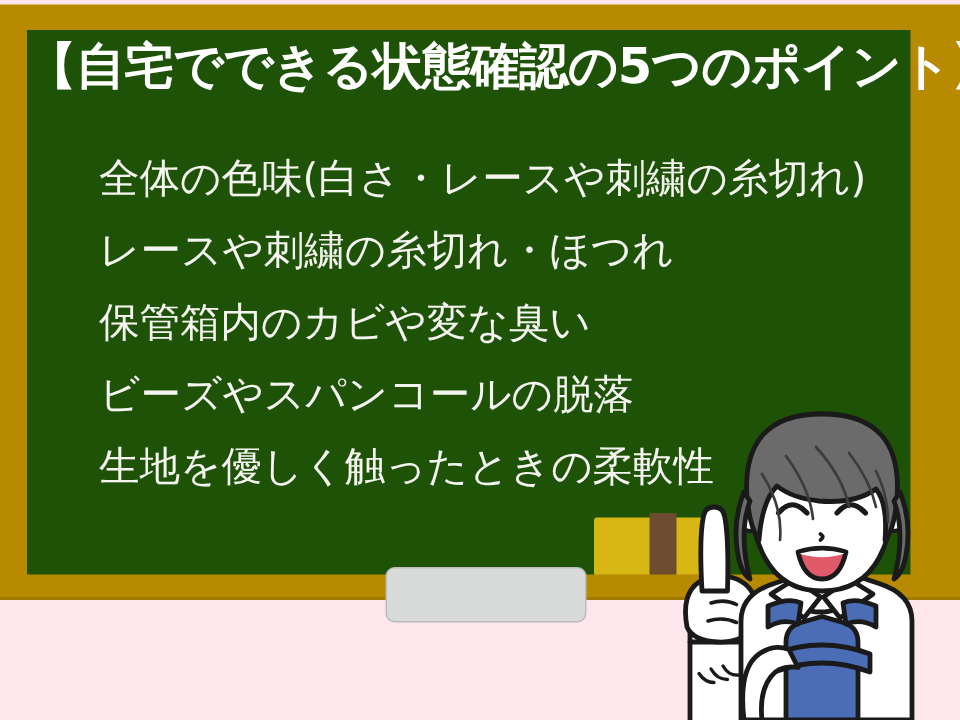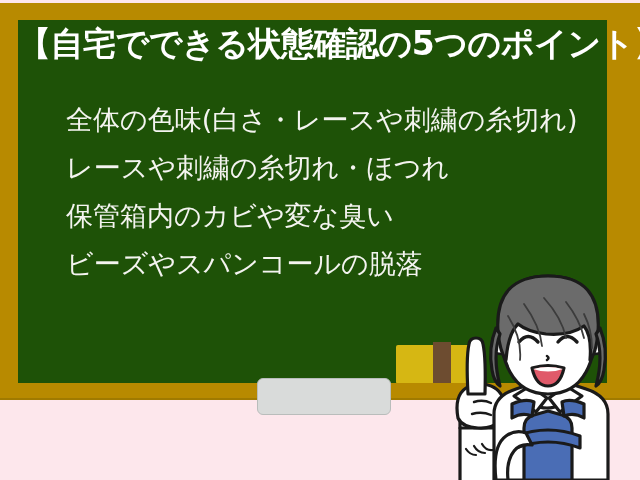--- a/index.html
+++ b/index.html
@@ -144,20 +144,21 @@
     <div class="board-surface"></div>
   </div>
 
   <div class="board-title">【自宅でできる状態確認の5つのポイント】</div>
 
   <ul class="board-list">
     <li>全体の色味(白さ・レースや刺繍の糸切れ)</li>
     <li>レースや刺繍の糸切れ・ほつれ</li>
     <li>保管箱内のカビや変な臭い</li>
     <li>ビーズやスパンコールの脱落</li>
+    <li>生地を優しく触ったときの柔軟性</li>
   </ul>
 
   <div class="chalk-box"></div>
   <div class="chalk-box-band"></div>
 
   <div class="board-ledge"></div>
   <div class="ledge-shadow"></div>
 
   <div class="eraser"></div>
 

